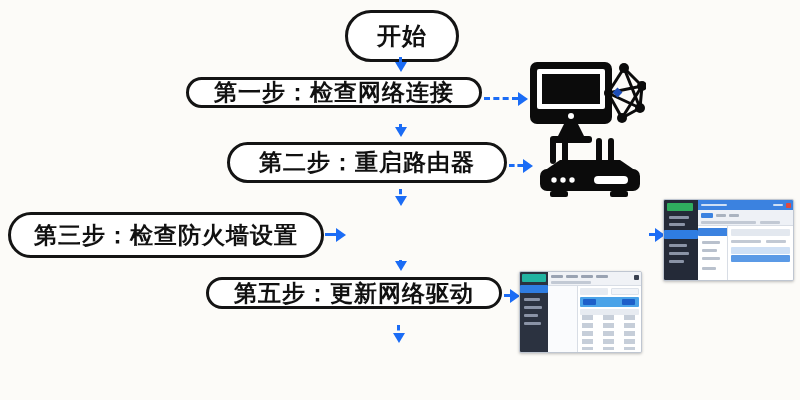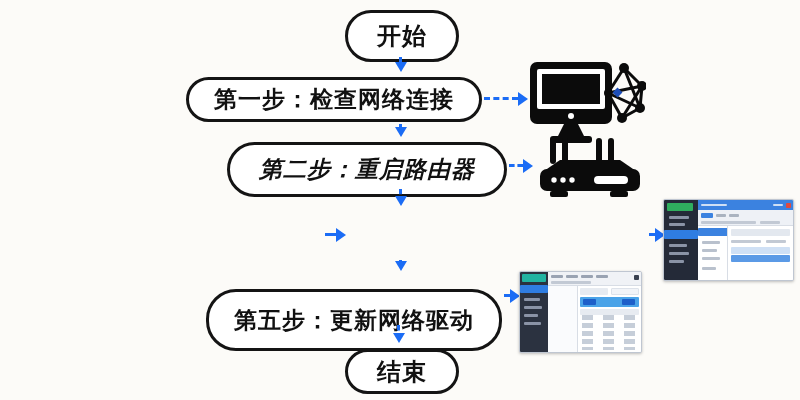--- a/index.html
+++ b/index.html
@@ -37,24 +37,24 @@
       repeating-linear-gradient(90deg,#c6ced9 2px 13px,transparent 13px 23px);}
   .rows-tree{background-image:repeating-linear-gradient(180deg,transparent 0 4px,#fafbfd 4px 7px),
       repeating-linear-gradient(90deg,#d4dbe4 3px 18px,transparent 18px 28px);}
 </style>
 </head>
 <body>
 
 <div class="stage">
 
   <div class="node terminal" style="left:345px;top:10px;width:114px;height:52px;">开始</div>
-  <div class="node" style="left:186px;top:77px;width:296px;height:45px;">第一步：检查网络连接</div>
-  <div class="node" style="left:227px;top:142px;width:280px;height:55px;font-style:italic;">第二步：重启路由器</div>
-  <div class="node" style="left:206px;top:289px;width:296px;height:62px;">第五步：更新网络驱动</div>
-  <div class="node terminal" style="left:345px;top:349px;width:114px;height:45px;">结束</div>
+  <div class="node" style="left:186px;top:77px;width:296px;height:31px;">第一步：检查网络连接</div>
+  <div class="node" style="left:227px;top:142px;width:280px;height:41px;">第二步：重启路由器</div>
+  <div class="node" style="left:8px;top:212px;width:316px;height:46px;">第三步：检查防火墙设置</div>
+  <div class="node" style="left:206px;top:277px;width:296px;height:32px;">第五步：更新网络驱动</div>
 
   <div class="varrow" style="left:399px;top:57px;height:11px;"></div>
   <div class="varrow" style="left:399px;top:124px;height:9px;"></div>
   <div class="varrow" style="left:399px;top:189px;height:13px;"></div>
   <div class="varrow" style="left:399px;top:260px;height:7px;"></div>
   <div class="varrow" style="left:397px;top:325px;height:14px;"></div>
 
   <div class="harrow" style="left:484px;top:97px;width:34px;"></div>
   <div class="harrow" style="left:509px;top:164px;width:14px;"></div>
   <div class="harrow" style="left:325px;top:233px;width:11px;"></div>

